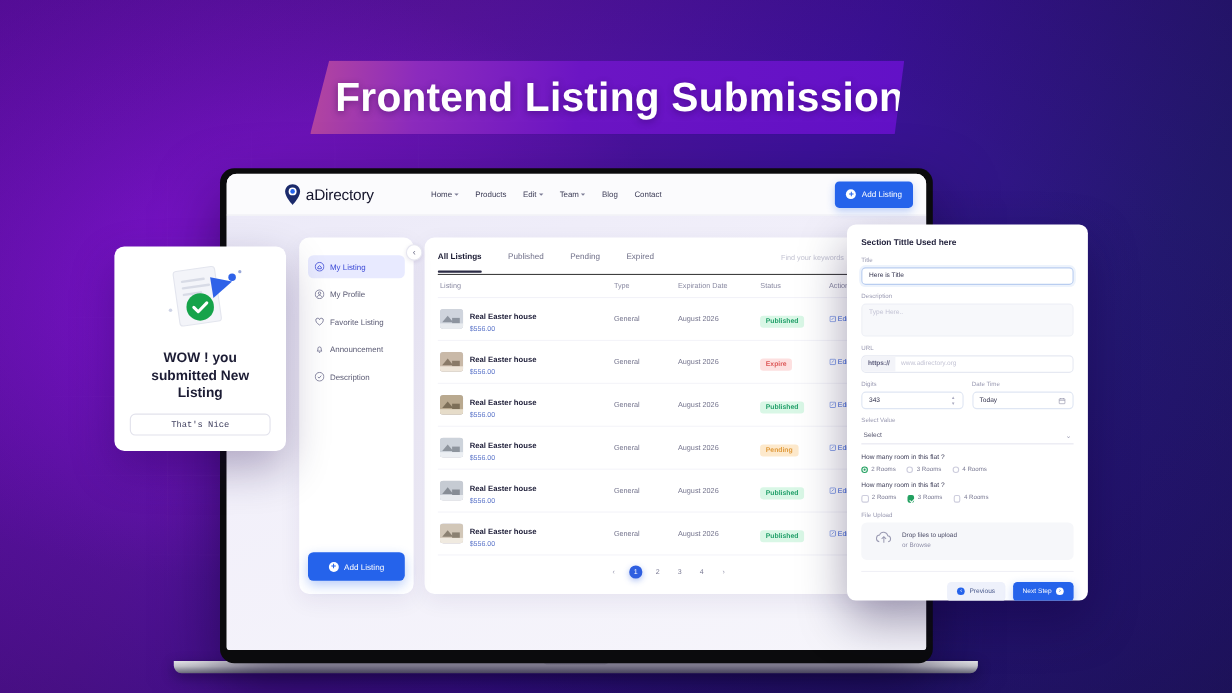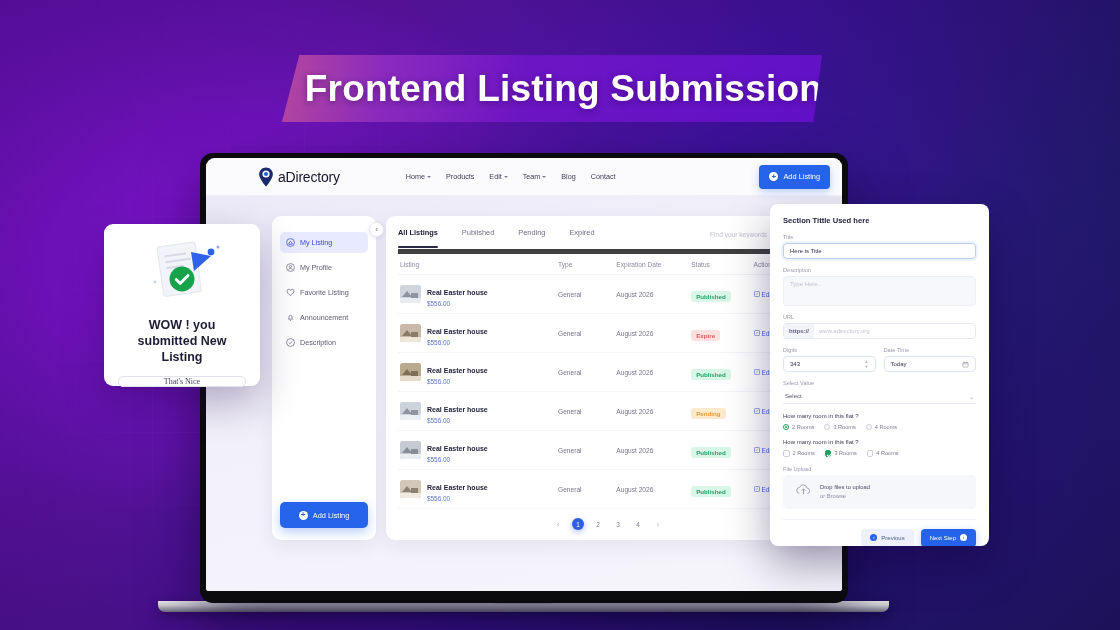--- a/index.html
+++ b/index.html
@@ -70,21 +70,21 @@
 
   
   .site-nav {
     height: 38px; background: #fbfbfd; display: flex; align-items: center;
     padding: 0 12px 0 52px; border-bottom: 1px solid #eeeef4; position: relative; z-index: 4;
   }
   .brand { display: flex; align-items: center; gap: 4px; }
   .brand-mark { width: 16px; height: 20px; position: relative; }
   .brand-mark svg { display: block; }
   .brand-text { font-size: 14px; font-weight: 400; color: #14142b; letter-spacing: -.2px; }
-  .nav-links { display: flex; align-items: center; gap: 15px; margin-left: 42px; padding-left: 24px; }
+  .nav-links { display: flex; align-items: center; gap: 15px; margin-left: 28px; padding-left: 24px; }
   .nav-link {
     font-size: 7.2px; color: #3b3b55; display: flex; align-items: center; gap: 2px;
     cursor: pointer; white-space: nowrap;
   }
   .caret { width: 0; height: 0; border-left: 2.4px solid transparent; border-right: 2.4px solid transparent; border-top: 2.6px solid #7c7c95; }
   .nav-cta {
     margin-left: auto; background: #2563eb; color: #fff; border-radius: 4px;
     height: 24px; padding: 0 10px; display: flex; align-items: center; gap: 5px;
     font-size: 7.4px; cursor: pointer; box-shadow: 0 3px 8px rgba(37,99,235,.3);
   }
@@ -125,21 +125,21 @@
     background: #2563eb; border-radius: 5px; color: #fff; font-size: 7.4px;
     display: flex; align-items: center; justify-content: center; gap: 5px; cursor: pointer;
     box-shadow: 0 4px 11px rgba(37,99,235,.32);
   }
 
   
   .tcard {
     flex: 1; background: #fff; border-radius: 9px; height: 324px;
     box-shadow: 0 6px 20px rgba(45,30,100,.07); padding: 9px 12px 0; display: flex; flex-direction: column;
   }
-  .tabs-row { display: flex; align-items: center; border-bottom: 5px solid #404040; padding-bottom: 6px; }
+  .tabs-row { display: flex; align-items: center; border-bottom: 1px solid #404040; padding-bottom: 6px; }
   .tab { font-size: 7.4px; color: #6f6f88; margin-right: 24px; cursor: pointer; padding-bottom: 4px; position: relative; }
   .tab.active { color: #1b1b33; font-weight: 600; }
   .tab.active::after {
     content: ""; position: absolute; left: 0; right: 0; bottom: -7px; height: 1.6px; background: #2b2b45; border-radius: 2px;
   }
   .tsearch { margin-left: auto; display: flex; align-items: center; gap: 6px; width: 108px; }
   .tsearch input {
     border: none; outline: none; background: transparent; font-size: 6.6px; color: #30304a; width: 100%;
     font-family: "Liberation Sans", sans-serif;
   }
@@ -182,32 +182,32 @@
   .pager { display: flex; align-items: center; justify-content: center; gap: 8px; padding: 9px 0 0; }
   .pg {
     width: 12px; height: 12px; border-radius: 50%; display: flex; align-items: center; justify-content: center;
     font-size: 6.4px; color: #7a7a94; cursor: pointer;
   }
   .pg.active { background: #2f5fe0; color: #fff; box-shadow: 0 2px 6px rgba(47,95,224,.4); }
   .pg.arrow { color: #9c9cb2; }
 
   
   .popup {
-    position: absolute; left: 104px; top: 224px; width: 156px; height: 162px;
+    position: absolute; left: 104px; top: 224px; width: 156px; height: 186px;
     background: #fff; border-radius: 9px; box-shadow: 0 16px 40px rgba(25,0,70,.3);
     padding: 12px 14px 14px; display: flex; flex-direction: column; align-items: center;
   }
   .popup-art { width: 82px; height: 72px; position: relative; margin-top: 2px; }
   .popup-title {
     margin-top: 7px; font-size: 12.5px; font-weight: 700; color: #1c1c34; text-align: center; line-height: 1.28;
   }
   .popup-btn {
     margin-top: 11px; width: 100%; height: 24px; border: 1px solid #e2e2ec; border-radius: 5px;
     background: #fff; font-size: 8px; color: #3d3d5c; display: flex; align-items: center; justify-content: center;
-    cursor: pointer; font-family: Liberation Serif, serif;
+    cursor: pointer; font-family: Liberation Mono, monospace;
   }
 
   
   .formpanel {
     position: absolute; left: 770px; top: 204px; width: 219px; height: 342px;
     background: #fff; border-radius: 8px; box-shadow: 0 18px 44px rgba(15,0,55,.38);
     padding: 12px 13px; overflow: hidden;
   }
   .fp-title { font-size: 7.6px; font-weight: 700; color: #1d1d38; margin-bottom: 9px; }
   .flabel { font-size: 5.6px; color: #9a9ab2; margin-bottom: 3px; }

